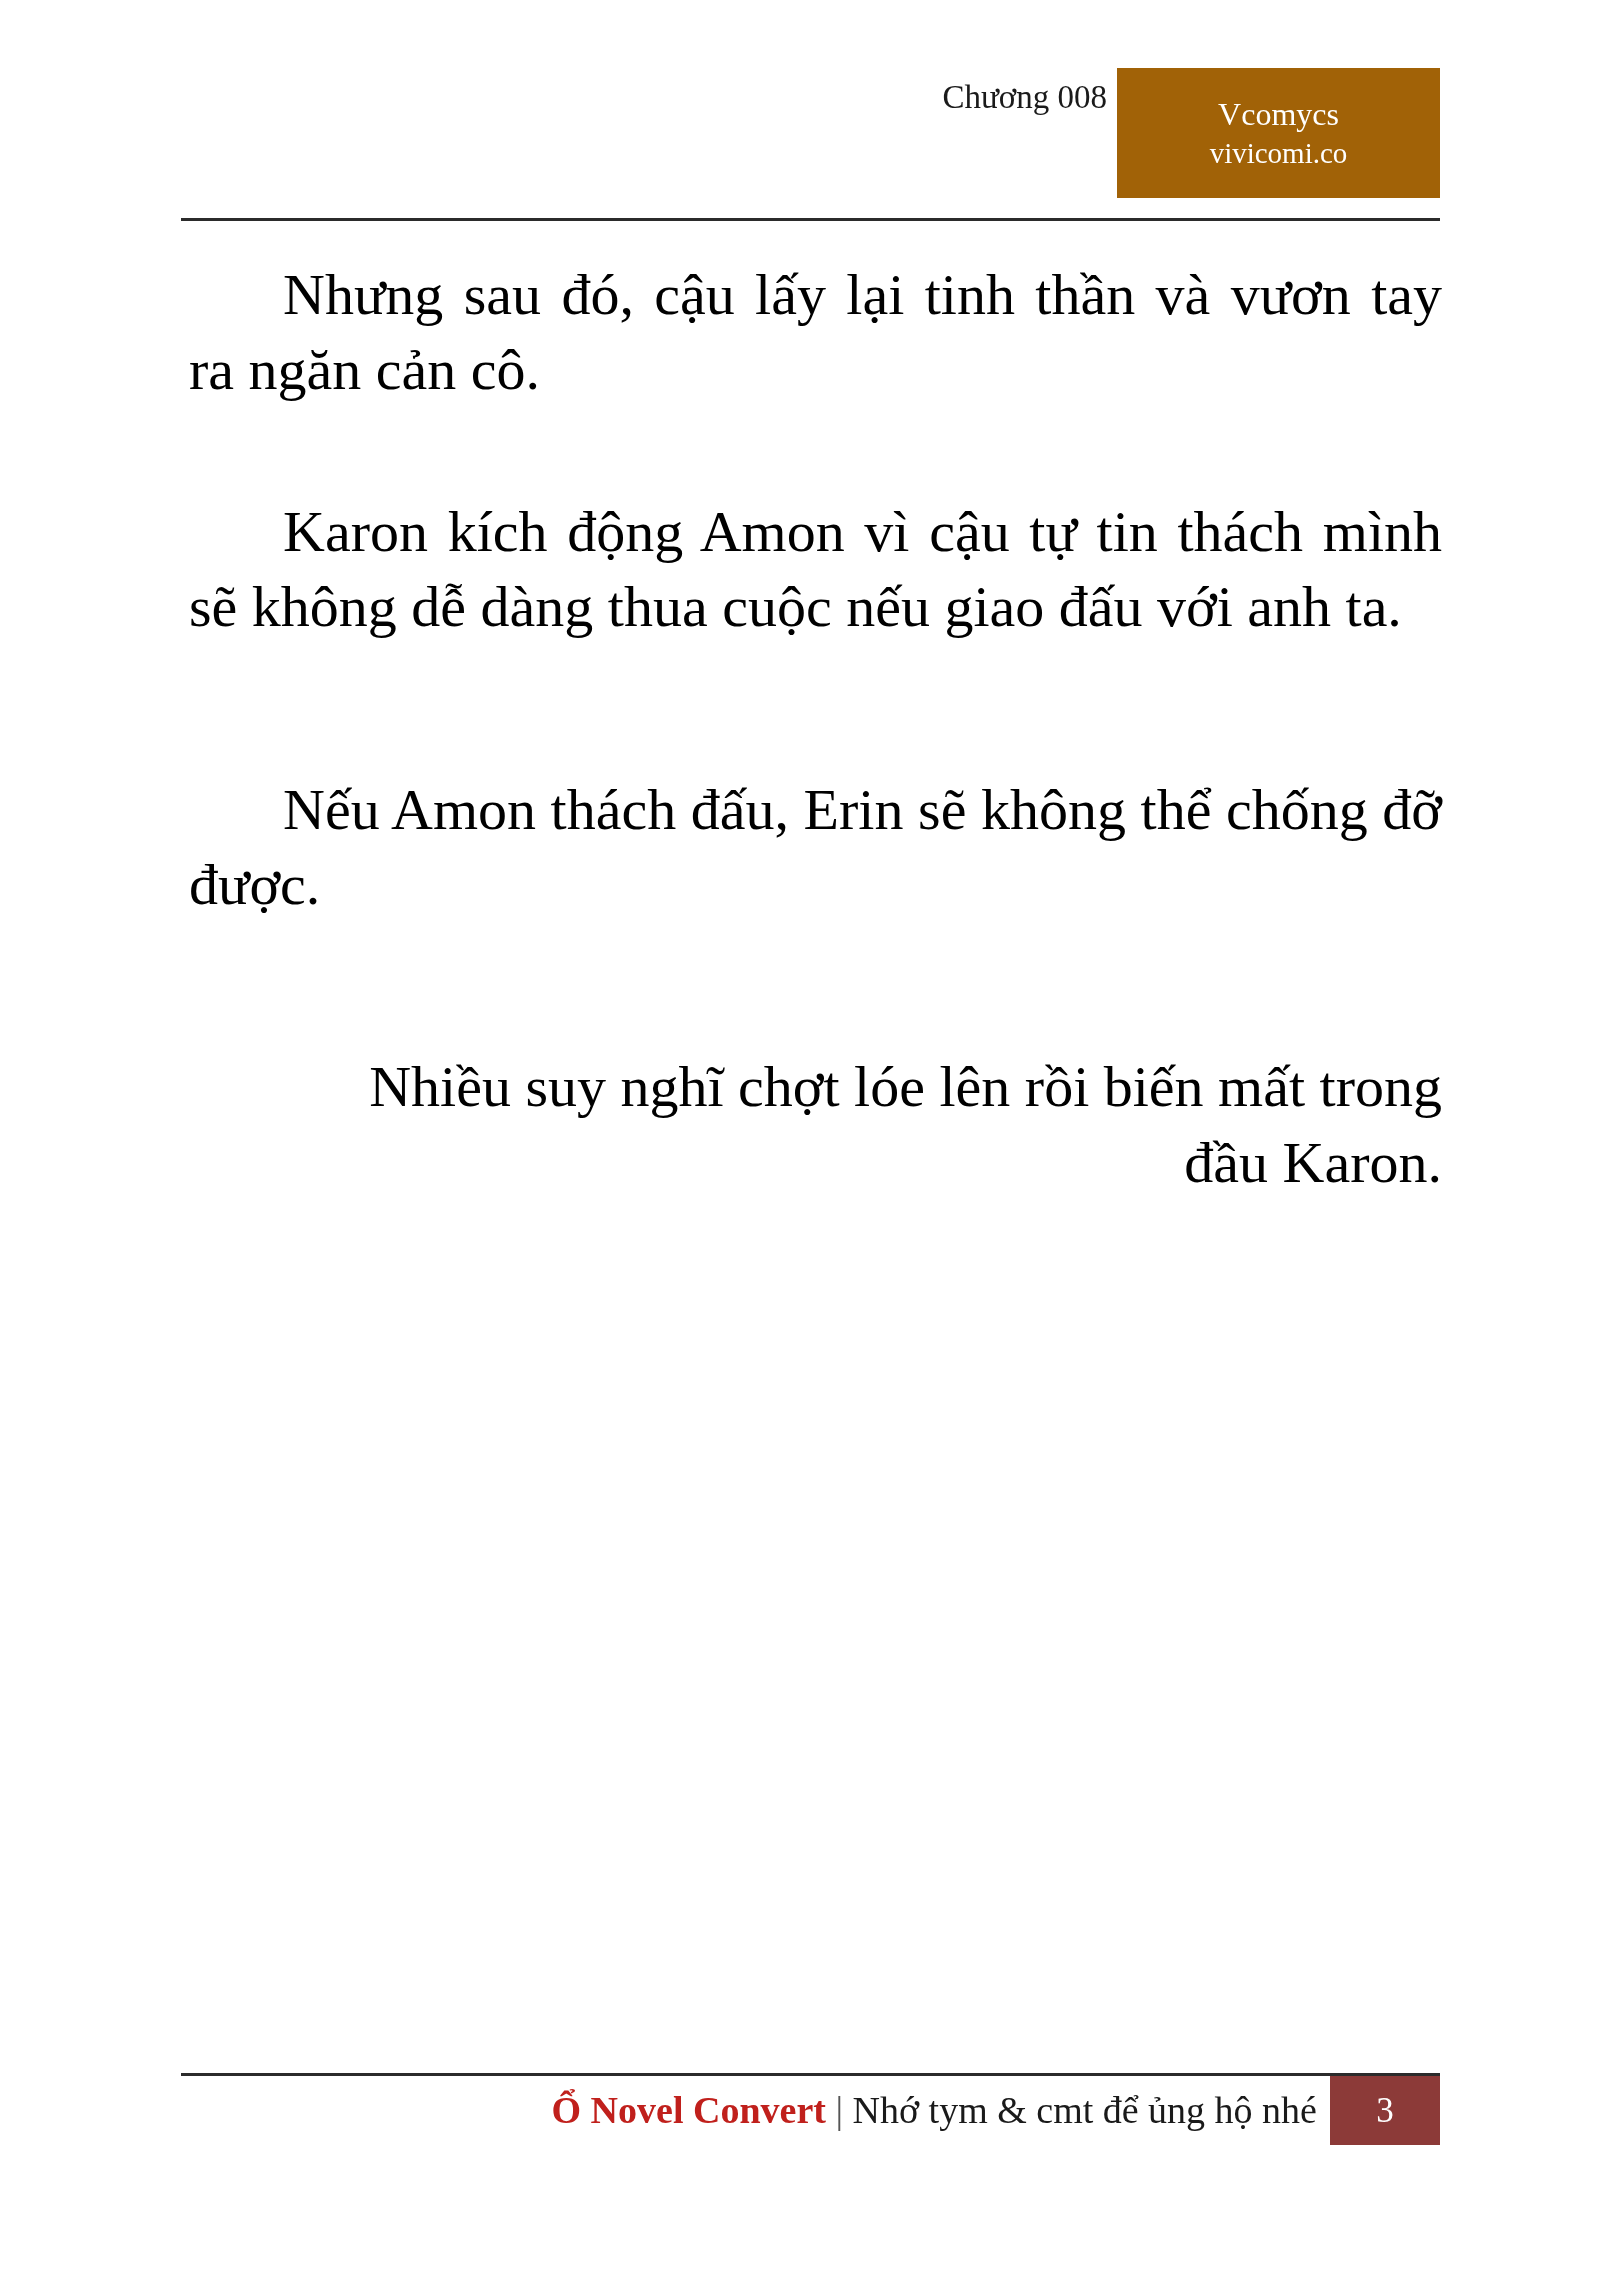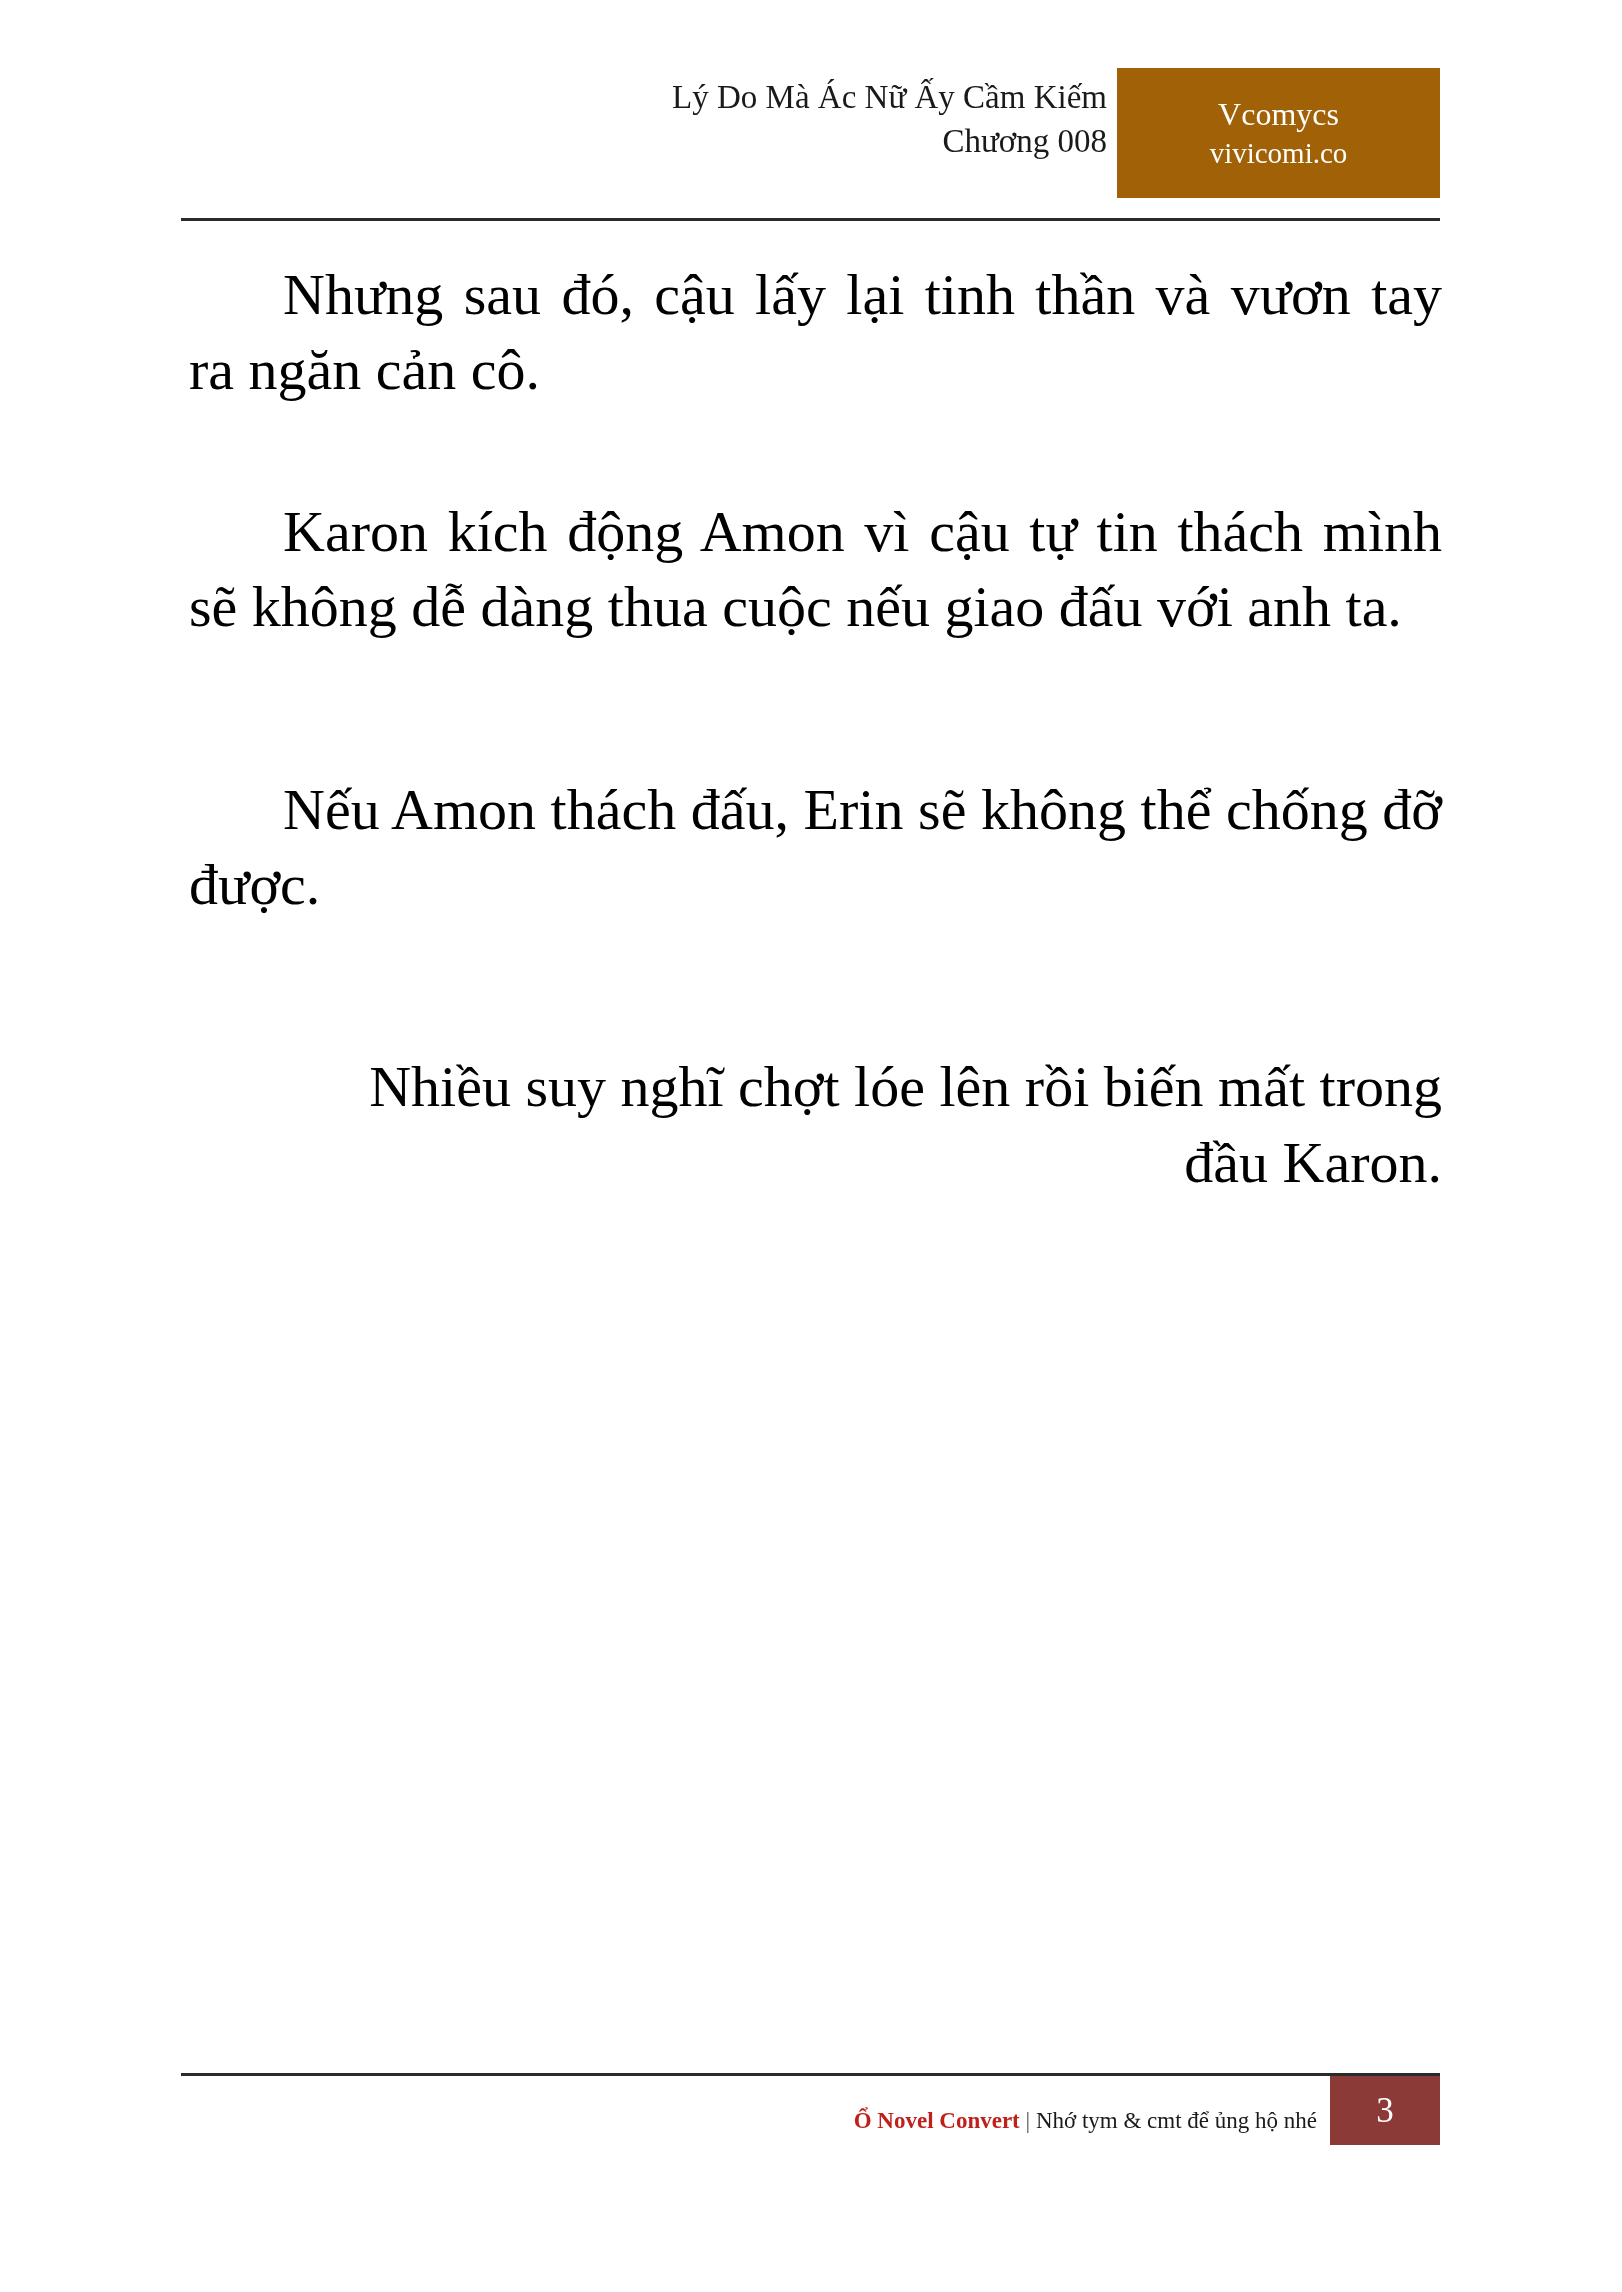--- a/index.html
+++ b/index.html
@@ -115,25 +115,24 @@
     position: absolute;
     left: 181px;
     top: 2076px;
     width: 1259px;
     height: 71px;
   }
   .footer-text {
     position: absolute;
     right: 123px;
     top: 11.8px;
-    font-size: 23px;
+    font-size: 38px;
     white-space: nowrap;
     font-family: "Liberation Serif", serif;
     color: #1a1a1a;
-    margin-top: 20px;
   }
   .footer-text .brandname {
     color: #c0201c;
     font-weight: bold;
   }
   .footer-text .sep {
     color: #555555;
   }
   .page-number-box {
     position: absolute;
@@ -160,21 +159,20 @@
   }
   .watermark svg { display: block; }
 </style>
 </head>
 <body>
 
 <div class="page">
 
   <div class="header">
     <div class="header-titles">
-      <div class="header-title-line">Lý Do Mà Ác Nữ Ấy Cầm Kiếm</div>
       <div class="header-title-line">Chương 008</div>
     </div>
     <div class="header-badge">
       <div class="brand">Vcomycs</div>
       <div class="site">vivicomi.co</div>
     </div>
   </div>
   <div class="header-rule"></div>
 
   <div class="content">

